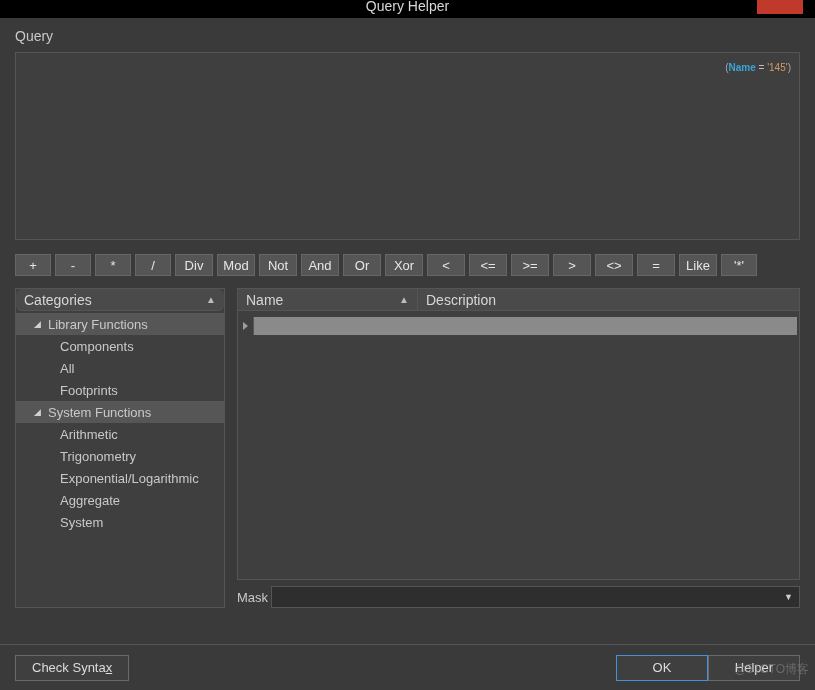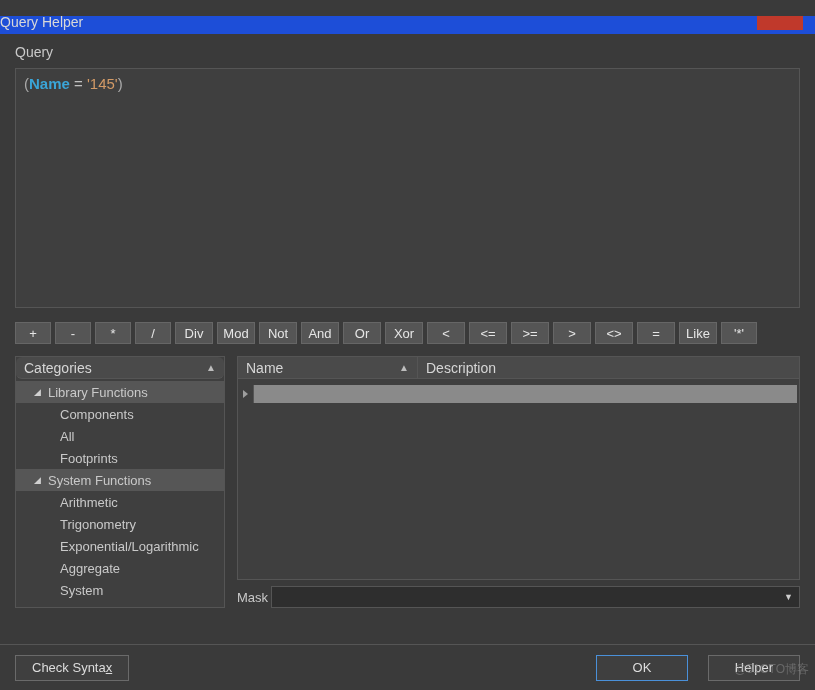--- a/index.html
+++ b/index.html
@@ -1,28 +1,28 @@
 <!DOCTYPE html>
 <html><head>
 <meta charset="utf-8">
 <style>
   * { box-sizing: border-box; margin: 0; padding: 0; font-family: "Segoe UI", Arial, sans-serif; }
   html, body { width: 815px; height: 690px; background: #3a3a3a; color: #c9c9c9; font-size: 13px; overflow: hidden; }
 
   .window { width: 815px; height: 690px; display: flex; flex-direction: column; }
 
-  .titlebar { height: 18px; background: #1d4ed8; display: flex; align-items: flex-start; position: relative; margin-top: 16px; }
+  .titlebar { height: 18px; background: #000000; display: flex; align-items: flex-start; justify-content: center; position: relative; }
   .titlebar-title { color: #d8d8d8; font-size: 14px; line-height: 12px; padding-top: 0; }
   .titlebar-close { position: absolute; right: 12px; top: 0; width: 46px; height: 14px; background: #c0392b; }
 
   .content { flex: 1; padding: 10px 15px 12px 15px; display: flex; flex-direction: column; gap: 6px; }
 
   .query-label { color: #c9c9c9; font-size: 14px; margin-bottom: 2px; }
 
-  .editor { width: 100%; height: 240px; background: #3f3f3f; border: 1px solid #555; padding: 6px 8px; font-family: Consolas, monospace; font-size: 15px; line-height: 18px; }
+  .editor { width: 100%; height: 188px; background: #3f3f3f; border: 1px solid #555; padding: 6px 8px; font-family: Consolas, monospace; font-size: 10px; line-height: 18px; text-align: right; }
   .tok-punc   { color: #a9a9a9; }
   .tok-ident  { color: #3aa5d8; font-weight: bold; }
   .tok-op     { color: #c0c0c0; }
   .tok-str    { color: #d39a66; }
 
   .op-row { display: flex; gap: 4px; margin-top: 8px; }
   .op-btn { height: 22px; background: #555; border: 1px solid #666; color: #e6e6e6; font-size: 13px; display: flex; align-items: center; justify-content: center; cursor: pointer; }
   .op-btn.small  { width: 36px; }
   .op-btn.med    { width: 38px; }
   .op-btn.cmp    { width: 38px; }
@@ -48,21 +48,21 @@
   .row-indicator { position:absolute; left:0; top:6px; width:16px; height:18px; background:#3f3f3f; border-right:1px solid #555; display:flex; align-items:center; justify-content:center; }
   .row-indicator::after{ content:""; width:0;height:0;border-top:4px solid transparent;border-bottom:4px solid transparent;border-left:5px solid #9e9e9e;}
   .selected-row { position: absolute; left: 16px; top: 6px; right: 2px; height: 18px; background: #8a8a8a; }
 
   .mask-row { display: flex; align-items: center; }
   .mask-label { width: 34px; color: #c9c9c9; }
   .mask-combo { flex: 1; height: 22px; background: #2e2e2e; border: 1px solid #555; display: flex; align-items: center; justify-content: flex-end; padding: 0 6px; }
   .combo-arrow { font-size: 9px; color: #cfcfcf; }
 
   .footer { height: 46px; border-top: 1px solid #555; display: flex; align-items: center; padding: 0 15px; justify-content: space-between; background: #3a3a3a; margin-top: 24px; }
-  .footer-right { display: flex; gap: 20px; }
+  .footer-right { display: flex; gap: 0; }
   .btn { height: 26px; padding: 0 16px; background: #3f3f3f; border: 1px solid #6a6a6a; color: #ddd; display: flex; align-items: center; justify-content: center; cursor: pointer; font-size: 13px; }
   .btn.primary { border: 1px solid #4a90d9; min-width: 92px; }
   .btn.cancel { min-width: 92px; }
   .underline-x { text-decoration: underline; }
 
   .watermark { position: absolute; right: 6px; bottom: 12px; color: #8a8a8a; font-size: 12px; opacity: .55; pointer-events: none; }
 </style>
 </head>
 <body>
 

